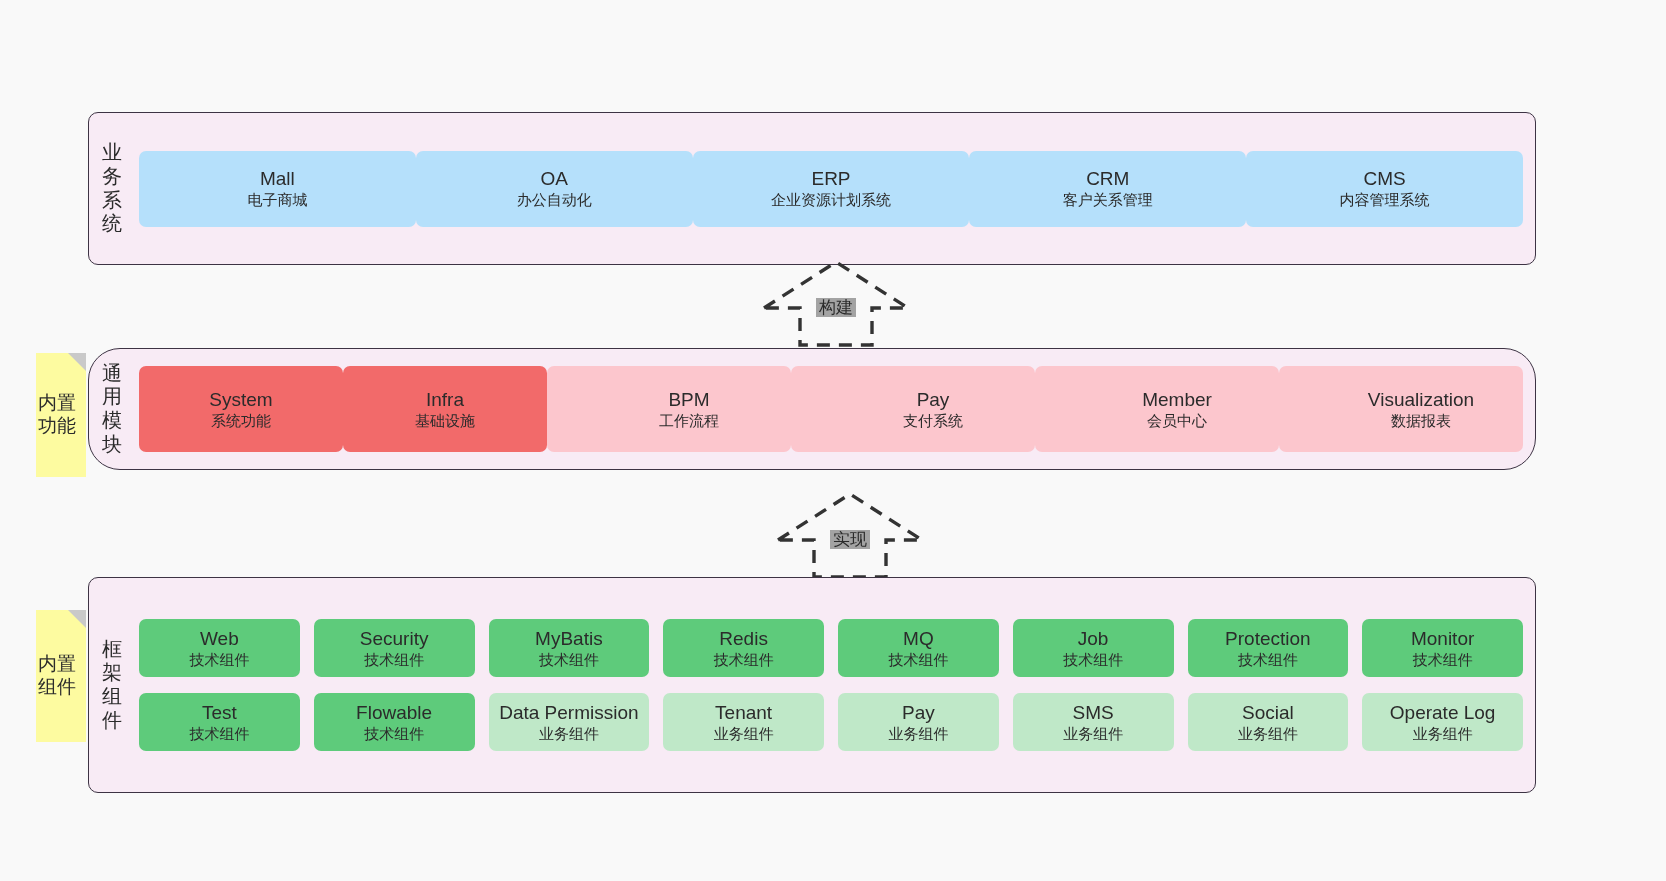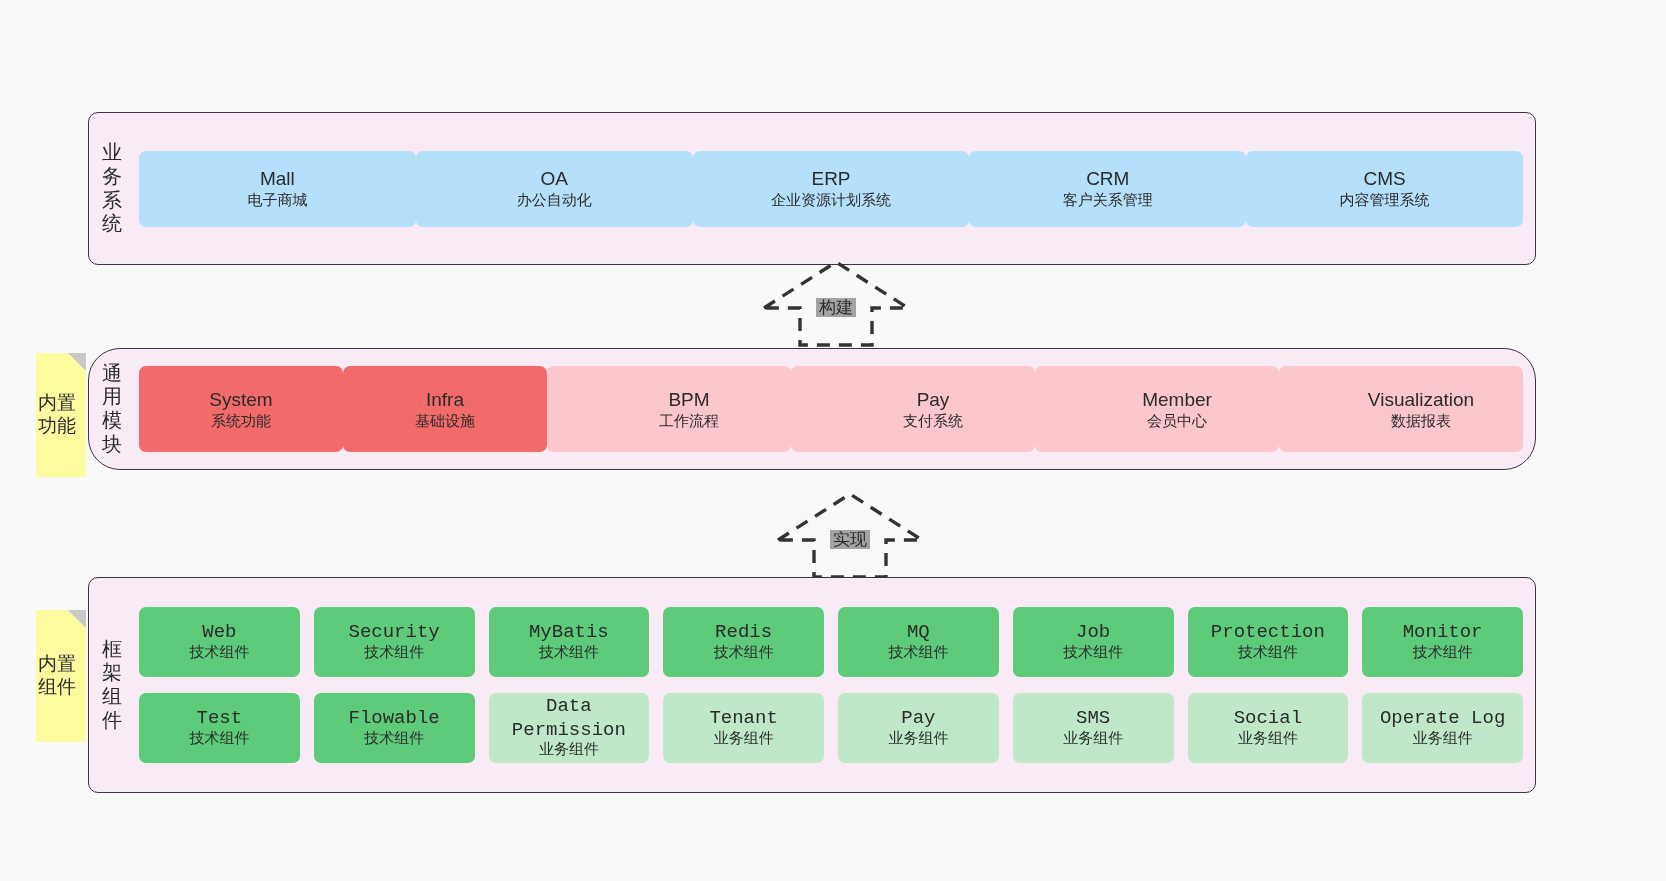--- a/index.html
+++ b/index.html
@@ -67,21 +67,21 @@
     line-height: 1.25;
     padding: 6px 4px;
   }
   .card .t1 { font-size: 19px; }
   .card .t2 { font-size: 15px; }
 
   .biz-row .card { height: 76px; background: #b5e0fb; }
   .mod-row .card { height: 86px; }
   .mod-row .card.strong { background: #f26a6a; }
   .mod-row .card.soft   { background: #fcc6cd; padding-left: 44px; }
-  .fw-row .card { height: 70px; font-family: Liberation Mono, monospace; }
+  .fw-row .card { height: 58px; }
   .fw-row .card.tech { background: #5ecb7b; }
   .fw-row .card.biz  { background: #bfe8c8; }
 
   
   .note {
     position: absolute;
     background: #fdfba0;
     width: 50px;
     font-size: 19px;
     color: #2b2b2b;

